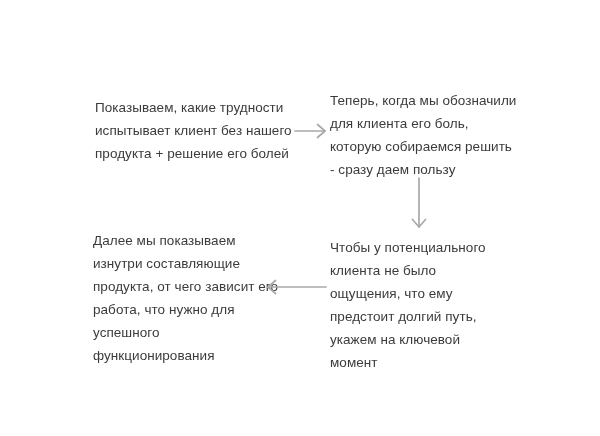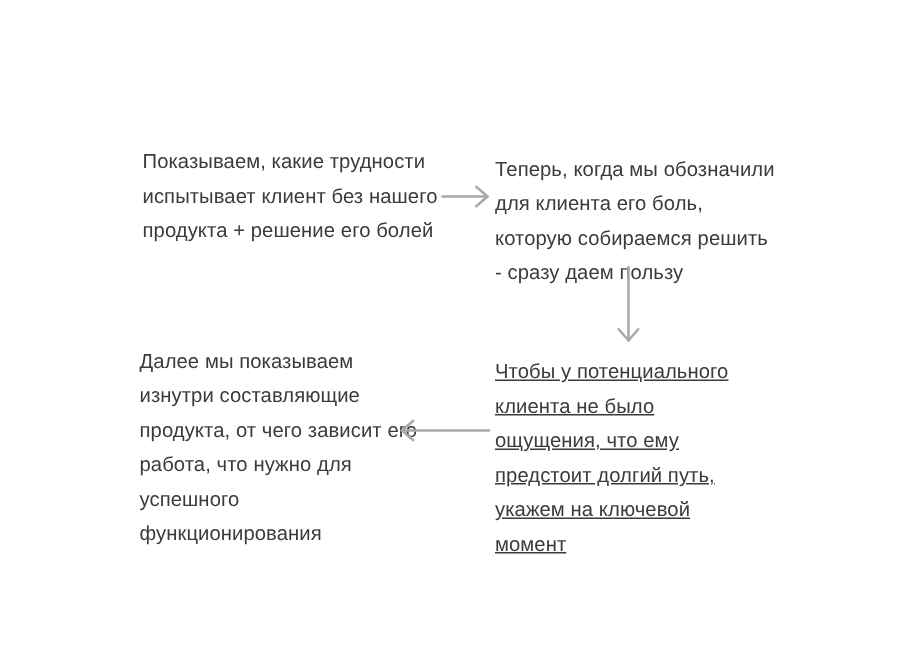--- a/index.html
+++ b/index.html
@@ -31,32 +31,30 @@
   }
   #node-problem {
     left: 95px;
     top: 96px;
     width: 205px;
   }
   #node-benefit {
     left: 330px;
     top: 89px;
     width: 190px;
-    margin-top: 12px;
   }
   #node-internals {
     left: 93px;
     top: 229px;
     width: 190px;
   }
   #node-keymoment {
     left: 330px;
     top: 236px;
     width: 180px;
-    text-decoration: underline;
   }
   .connector {
     position: absolute;
   }
   #arrow-problem-to-benefit {
     left: 290px;
     top: 120px;
     width: 42px;
     height: 22px;
   }

